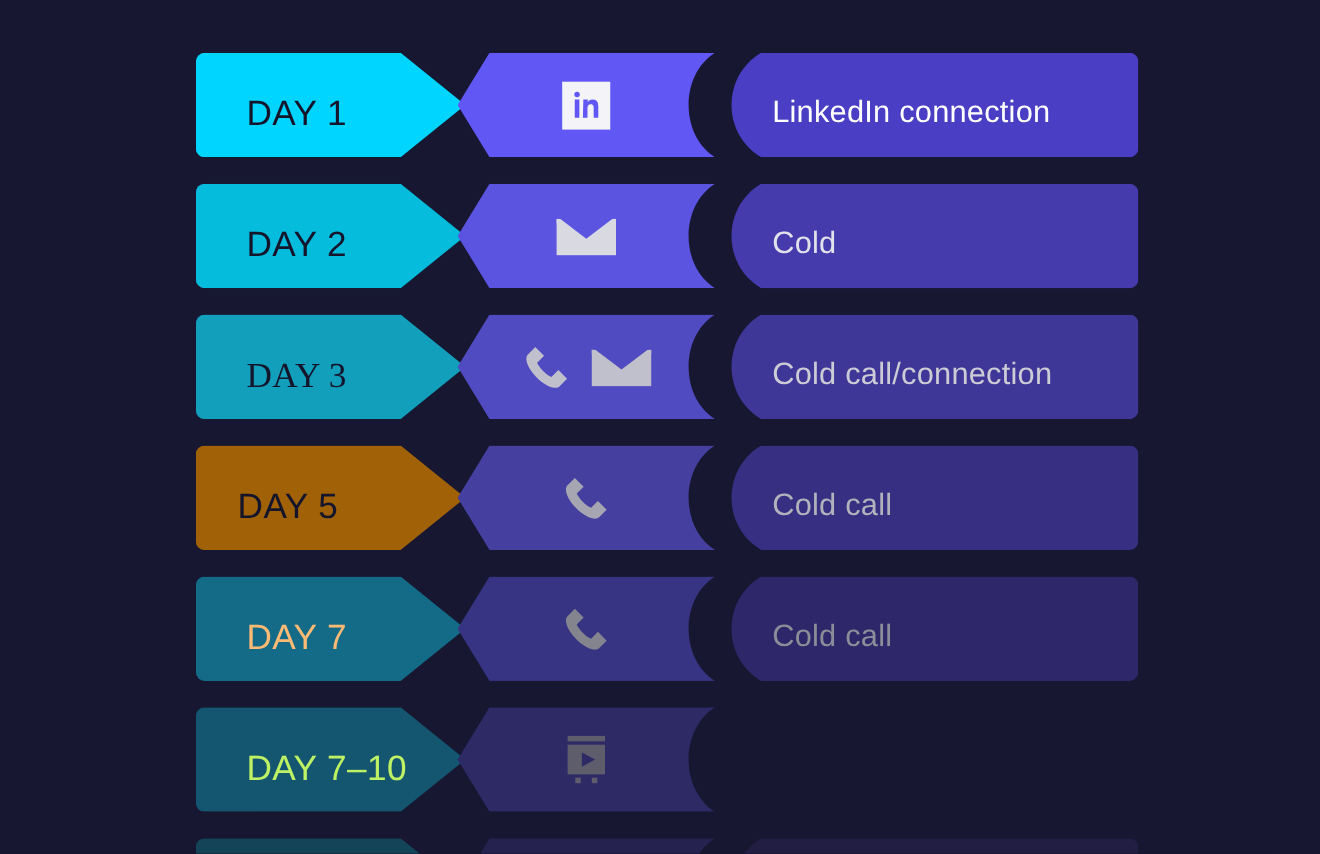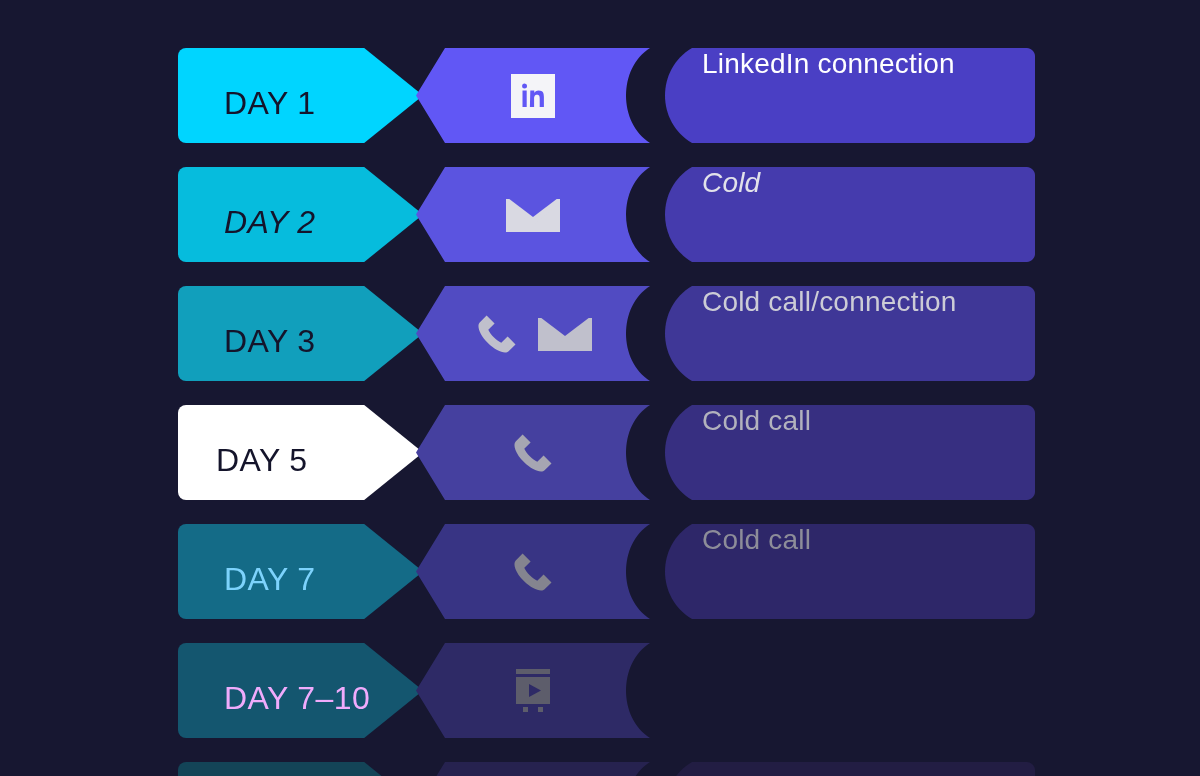--- a/index.html
+++ b/index.html
@@ -49,20 +49,21 @@
     gap:14px;
     -webkit-clip-path: path('M 29 0 L 234 0 C 202 20 202 75 234 95 L 29 95 L 0 47.5 Z');
     clip-path: path('M 29 0 L 234 0 C 202 20 202 75 234 95 L 29 95 L 0 47.5 Z');
   }
   
   .text-panel {
     position:absolute;
     left:484px; top:0;
     width:373px; height:108px;
     display:flex;
+    align-items:center;
     padding-left:40px;
     -webkit-clip-path: path('M 30 0 L 365 0 C 369 0 373 4 373 8 L 373 87 C 373 91 369 95 365 95 L 30 95 C -6 74 -6 21 30 0 Z');
     clip-path: path('M 30 0 L 365 0 C 369 0 373 4 373 8 L 373 87 C 373 91 369 95 365 95 L 30 95 C -6 74 -6 21 30 0 Z');
   }
   .text-label {
     font-size:28px;
     white-space:nowrap;
     letter-spacing:0.2px;
   }
   .icon { display:block; }
@@ -78,86 +79,86 @@
       <div class="icon-panel" style="background: rgb(97, 87, 245); --panel: #6157f5;">
         <svg class="icon" width="44" height="44" viewBox="0 0 44 44">
           <rect x="0" y="0" width="44" height="44" fill="#f4f4f8"></rect>
           <path d="M11.5 16.5h4.2V33h-4.2zM13.6 9.4a2.5 2.5 0 1 1 0 5 2.5 2.5 0 0 1 0-5zM19.3 16.5h4v2.3h.1c.6-1.1 2-2.3 4.2-2.3 4.5 0 5.3 2.8 5.3 6.5V33h-4.2v-7.9c0-1.9 0-4.3-2.6-4.3-2.6 0-3 2-3 4.1V33h-4.2z" fill="#6157f5"></path>
         </svg>
       </div>
       <div class="text-panel" style="background: rgb(74, 63, 196);">
         <span class="text-label" style="color: rgb(255, 255, 255);">LinkedIn connection</span>
       </div>
     </div>
-    <div class="row" style="top: 167px; font-style: italic;">
+    <div class="row" style="top: 167px;">
       <div class="day-panel" style="background: rgb(6, 188, 221);">
         <span class="day-label" style="color: rgb(20, 20, 43);">DAY 2</span>
       </div>
       <div class="icon-panel" style="background: rgb(91, 84, 224); --panel: #5b54e0;">
         <svg class="icon" width="58" height="44" viewBox="0 0 58 44">
           <rect x="2" y="6" width="54" height="33" fill="#d9d9e2"></rect>
           <path d="M2 6 L56 6 L29 27 Z" fill="none"></path>
           <path d="M2 6 L56 6 L29 27 Z" fill="transparent"></path>
           <path d="M4 5 L54 5 L29 24 Z" class="mail-wedge" fill="var(--panel)"></path>
           <path d="M2 6 L29 27 L56 6 L56 10 L29 32 L2 10 Z" fill="#d9d9e2"></path>
         </svg>
       </div>
       <div class="text-panel" style="background: rgb(69, 59, 173);">
         <span class="text-label" style="color: rgb(226, 226, 234);">Cold</span>
       </div>
     </div>
     <div class="row" style="top: 286px;">
       <div class="day-panel" style="background: rgb(17, 159, 188);">
-        <span class="day-label" style="color: rgb(20, 20, 43);">DAY 3</span>
+        <span class="day-label" style="color: rgb(20, 20, 43); font-family: Liberation Serif, serif;">DAY 3</span>
       </div>
       <div class="icon-panel" style="background: rgb(81, 75, 194); --panel: #514bc2;">
         <svg class="icon" width="50" height="50" viewBox="0 0 50 50">
           <path d="M14.6 6.5 L22.6 14.4 L16.3 20.7 C18.2 25.3 24.7 31.8 29.3 33.7 L35.6 27.4 L43.5 35.4 L36.6 42.3 C33.4 45.5 24.2 42.4 15.9 34.1 C7.6 25.8 4.5 16.6 7.7 13.4 Z" fill="#c0c0cc"></path>
         </svg>
         <svg class="icon" width="58" height="44" viewBox="0 0 58 44">
           <rect x="2" y="6" width="54" height="33" fill="#c0c0cc"></rect>
           <path d="M2 6 L56 6 L29 27 Z" fill="none"></path>
           <path d="M2 6 L56 6 L29 27 Z" fill="transparent"></path>
           <path d="M4 5 L54 5 L29 24 Z" class="mail-wedge" fill="var(--panel)"></path>
           <path d="M2 6 L29 27 L56 6 L56 10 L29 32 L2 10 Z" fill="#c0c0cc"></path>
         </svg>
       </div>
       <div class="text-panel" style="background: rgb(63, 55, 151);">
         <span class="text-label" style="color: rgb(204, 204, 214);">Cold call/connection</span>
       </div>
     </div>
     <div class="row" style="top: 405px;">
-      <div class="day-panel" style="background: #ffffff; padding-left: 38px;">
+      <div class="day-panel" style="background: #a16207; padding-left: 38px;">
         <span class="day-label" style="color: rgb(20, 20, 43);">DAY 5</span>
       </div>
       <div class="icon-panel" style="background: rgb(69, 64, 159); --panel: #45409f;">
         <svg class="icon" width="50" height="50" viewBox="0 0 50 50">
           <path d="M14.6 6.5 L22.6 14.4 L16.3 20.7 C18.2 25.3 24.7 31.8 29.3 33.7 L35.6 27.4 L43.5 35.4 L36.6 42.3 C33.4 45.5 24.2 42.4 15.9 34.1 C7.6 25.8 4.5 16.6 7.7 13.4 Z" fill="#a6a6b2"></path>
         </svg>
       </div>
       <div class="text-panel" style="background: rgb(55, 47, 129);">
         <span class="text-label" style="color: rgb(178, 178, 189);">Cold call</span>
       </div>
     </div>
     <div class="row" style="top: 524px;">
       <div class="day-panel" style="background: rgb(20, 107, 135);">
-        <span class="day-label" style="color: #7dd3fc; text-align: right;">DAY 7</span>
+        <span class="day-label" style="color: #fdba74; text-align: right;">DAY 7</span>
       </div>
       <div class="icon-panel" style="background: rgb(56, 52, 132); --panel: #383484;">
         <svg class="icon" width="50" height="50" viewBox="0 0 50 50">
           <path d="M14.6 6.5 L22.6 14.4 L16.3 20.7 C18.2 25.3 24.7 31.8 29.3 33.7 L35.6 27.4 L43.5 35.4 L36.6 42.3 C33.4 45.5 24.2 42.4 15.9 34.1 C7.6 25.8 4.5 16.6 7.7 13.4 Z" fill="#84848f"></path>
         </svg>
       </div>
       <div class="text-panel" style="background: rgb(46, 39, 105);">
         <span class="text-label" style="color: rgb(141, 141, 153);">Cold call</span>
       </div>
     </div>
     <div class="row" style="top: 643px;">
       <div class="day-panel" style="background: rgb(20, 86, 111);">
-        <span class="day-label" style="color: #f0abfc;">DAY 7–10</span>
+        <span class="day-label" style="color: #bef264;">DAY 7–10</span>
       </div>
       <div class="icon-panel" style="background: rgb(46, 42, 102); --panel: #2e2a66;">
         <svg class="icon" width="46" height="48" viewBox="0 0 46 48">
           <rect x="6" y="2" width="34" height="5" fill="#5d5d6b"></rect>
           <rect x="6" y="10" width="34" height="27" fill="#5d5d6b"></rect>
           <path d="M19 17 L31 23.5 L19 30 Z" class="play-tri" fill="var(--panel)"></path>
           <rect x="13" y="40" width="5" height="5" fill="#5d5d6b"></rect>
           <rect x="28" y="40" width="5" height="5" fill="#5d5d6b"></rect>
         </svg>
       </div>

